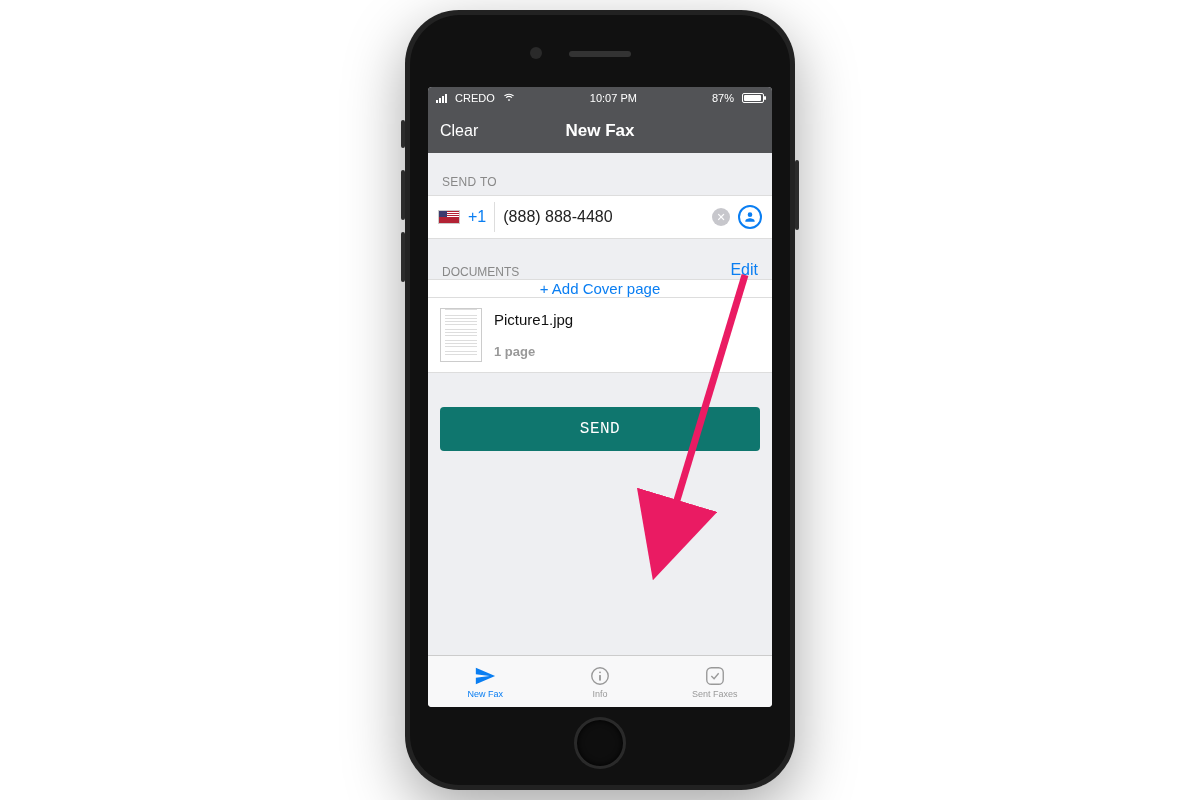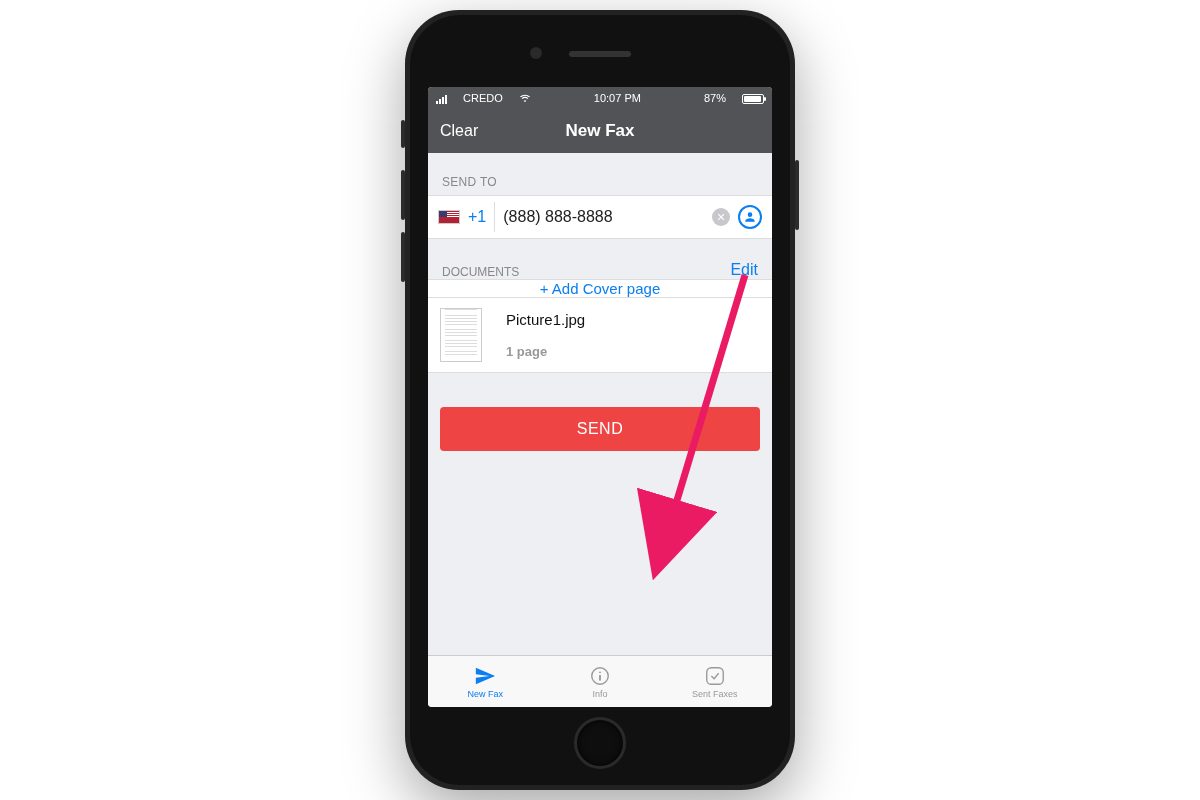--- a/index.html
+++ b/index.html
@@ -32,21 +32,21 @@
   position: absolute; left: 18px; right: 18px; top: 72px; bottom: 78px;
   background: #eeeff2; border-radius: 4px; overflow: hidden;
   display: flex; flex-direction: column;
 }
 
 .status-bar {
   height: 22px; background: #525356; color: #fff; display: flex;
   align-items: center; justify-content: space-between; font-size: 11px;
   padding: 0 8px;
 }
-.sb-left, .sb-right { display: flex; align-items: flex-end; gap: 16px; }
+.sb-left, .sb-right { display: flex; align-items: center; gap: 8px; }
 .bars { display: flex; align-items: flex-end; gap: 1px; height: 10px; }
 .bars span { width: 2px; background: #fff; }
 .bars span:nth-child(1){height:3px}.bars span:nth-child(2){height:5px}.bars span:nth-child(3){height:7px}.bars span:nth-child(4){height:9px}
 .wifi { width: 12px; height: 10px; }
 .batt { width: 22px; height: 10px; border: 1px solid #fff; border-radius: 2px; position: relative; }
 .batt::after { content:""; position:absolute; right:-3px; top:2px; width:2px; height:4px; background:#fff; border-radius:1px; }
 .batt-fill { position:absolute; left:1px; top:1px; bottom:1px; width:87%; background:#fff; border-radius:1px; }
 
 .nav-bar {
   height: 44px; background: #525356; color: #fff; display: flex;
@@ -73,32 +73,32 @@
 .clear-ico { width:18px; height:18px; border-radius:50%; background:#c7c7cc; display:flex; align-items:center; justify-content:center; color:#fff; font-size:11px; }
 .contact-ico { width:24px; height:24px; border:2px solid #0a7ef2; border-radius:50%; display:flex; align-items:center; justify-content:center; }
 .contact-ico svg { width:14px; height:14px; fill:#0a7ef2; }
 
 .sec-hd { display:flex; align-items:flex-end; justify-content:space-between; padding: 22px 14px 0; }
 .sec-hd .lbl { font-size:12px; color:#888; }
 .sec-hd .edit { color:#0a7ef2; font-size:16px; }
 
 .add-cover { text-align:center; color:#0a7ef2; font-size:15px; padding:0 0; }
 
-.doc-item { display:flex; align-items:center; padding:10px 12px; gap:24px; }
+.doc-item { display:flex; align-items:center; padding:10px 12px; gap:12px; }
 .thumb { width:42px; height:54px; border:1px solid #ccc; background:#fff; position:relative; }
 .thumb::before, .thumb::after { content:""; position:absolute; left:4px; right:4px; height:1px; background:#ddd; }
 .thumb::before { top:6px; box-shadow: 0 3px 0 #ddd, 0 6px 0 #ddd, 0 9px 0 #ddd, 0 14px 0 #ddd, 0 17px 0 #ddd, 0 20px 0 #ddd, 0 25px 0 #ddd, 0 28px 0 #ddd, 0 31px 0 #ddd, 0 36px 0 #ddd, 0 39px 0 #ddd; }
 .doc-meta .dname { font-size:15px; color:#111; font-weight:500; }
 .doc-meta .dpages { font-size:13px; color:#999; margin-top:16px;font-weight:bold; }
 
 .add-doc { display:flex; align-items:center; justify-content:space-between; padding:14px; font-size:15px; color:#222; margin-top:24px; }
 .chev { color:#c7c7cc; font-size:18px; }
 
 .send-wrap { padding: 34px 12px 0; }
-.send-btn { width:100%; height:44px; background:#ef4444; color:#fff; border:none; border-radius:4px; font-size:16px; letter-spacing:0.5px; }
+.send-btn { width:100%; height:44px; background:#0f766e; color:#fff; border:none; border-radius:4px; font-size:16px; letter-spacing:0.5px;font-family:Liberation Mono, monospace; }
 
 .tab-bar {
   height: 52px; background:#f8f8f9; border-top:1px solid #ccc; display:flex;
 }
 .tab { flex:1; display:flex; flex-direction:column; align-items:center; justify-content:center; gap:2px; font-size:9px; color:#999; }
 .tab.active { color:#0a7ef2; }
 .tab svg { width:22px; height:22px; }
 
 .home-btn {
   position:absolute; bottom:16px; left:50%; transform:translateX(-50%);
@@ -151,21 +151,21 @@
         <span class="nav-left">Clear</span>
         <span class="nav-title">New Fax</span>
       </div>
 
       <div class="content">
         <div class="section-label">SEND TO</div>
         <div class="row send-to">
           <div class="flag"></div>
           <span class="cc">+1</span>
           <div class="divider"></div>
-          <span class="phone-num">(888) 888-8888</span>
+          <span class="phone-num">(888) 888-4480</span>
           <div class="clear-ico">✕</div>
           <div class="contact-ico">
             <svg viewBox="0 0 24 24">
                 <path d="M12 12a4 4 0 100-8 4 4 0 000 8zm0 2c-3 0-8 1.5-8 5v1h16v-1c0-3.5-5-5-8-5z"></path>
               </svg>
           </div>
         </div>
 
         <div class="sec-hd">
           <span class="lbl">DOCUMENTS</span>

